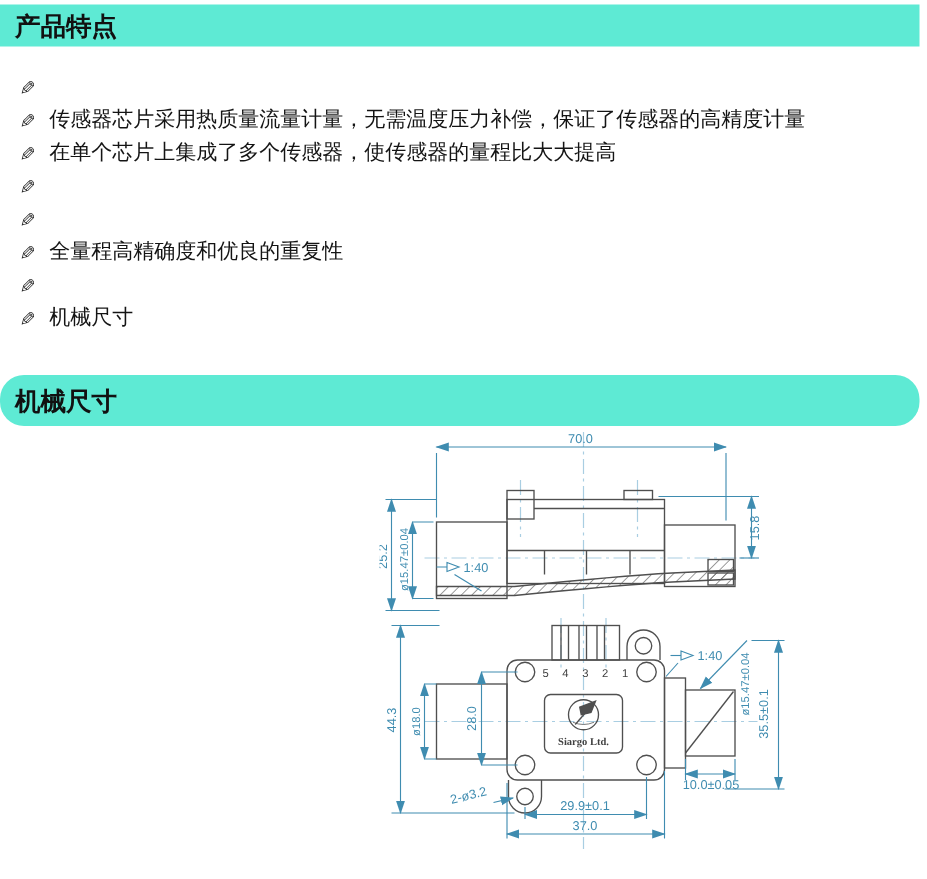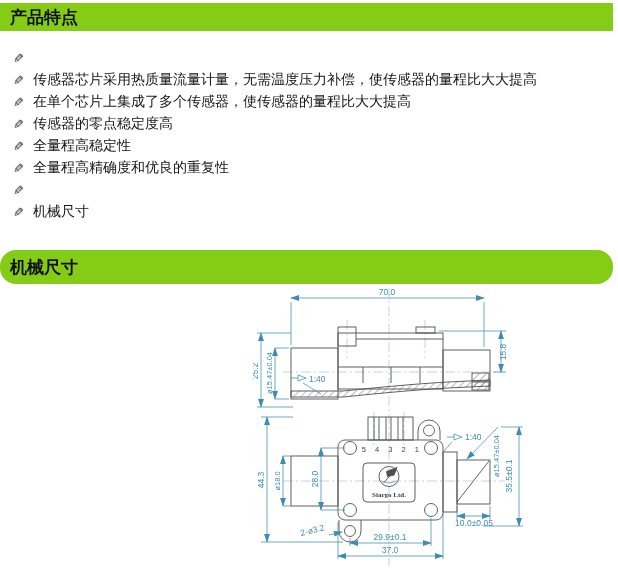--- a/index.html
+++ b/index.html
@@ -1,18 +1,18 @@
 <!DOCTYPE html>
 <html><head>
 <meta charset="utf-8">
 <style>
   html,body{margin:0;padding:0;}
   body{width:618px;height:586px;background:#fff;font-family:"Liberation Sans",sans-serif;position:relative;overflow:hidden;}
   .page{position:relative;width:618px;height:586px;background:#fff;}
-  .section-header{position:absolute;left:0;width:613px;background:#84cc16;color:#111;
+  .section-header{position:absolute;left:0;width:613px;background:#5eead4;color:#111;
     font-weight:bold;font-size:17px;display:flex;align-items:center;padding-left:10px;box-sizing:border-box;}
   #hdr-features{top:3px;height:28px;}
   #hdr-mech{top:250px;height:34px;border-radius:16px;}
   .feature-list{position:absolute;top:47px;left:13px;margin:0;padding:0;list-style:none;}
   .feature-item{height:22px;display:flex;align-items:center;font-size:14px;color:#141414;white-space:nowrap;}
   .pen-icon{display:inline-block;transform:scaleX(-1);font-size:13px;color:#2b2b2b;margin:0 9px 0 0;line-height:1;}
   .drawing-wrap{position:absolute;left:253px;top:274px;width:365px;height:296px;}
   svg text{font-family:"Liberation Sans",sans-serif;}
   .dimtxt{fill:#3f8cb0;font-size:8.5px;}
   .dimtxt-sm{fill:#3f8cb0;font-size:7.5px;}
@@ -27,33 +27,31 @@
   <div class="section-header" id="hdr-features">
     <span>产品特点</span>
   </div>
 
   <ul class="feature-list">
     <li class="feature-item">
         <span class="pen-icon">✎</span>
       </li>
     <li class="feature-item">
         <span class="pen-icon">✎</span>
-        <span>传感器芯片采用热质量流量计量，无需温度压力补偿，使传感器的量程比大大提高</span>
+        <span>传感器芯片采用热质量流量计量，无需温度压力补偿，保证了传感器的高精度计量</span>
       </li>
     <li class="feature-item">
         <span class="pen-icon">✎</span>
         <span>在单个芯片上集成了多个传感器，使传感器的量程比大大提高</span>
       </li>
     <li class="feature-item">
         <span class="pen-icon">✎</span>
-        <span>传感器的零点稳定度高</span>
       </li>
     <li class="feature-item">
         <span class="pen-icon">✎</span>
-        <span>全量程高稳定性</span>
       </li>
     <li class="feature-item">
         <span class="pen-icon">✎</span>
         <span>全量程高精确度和优良的重复性</span>
       </li>
     <li class="feature-item">
         <span class="pen-icon">✎</span>
       </li>
     <li class="feature-item">
         <span class="pen-icon">✎</span>

